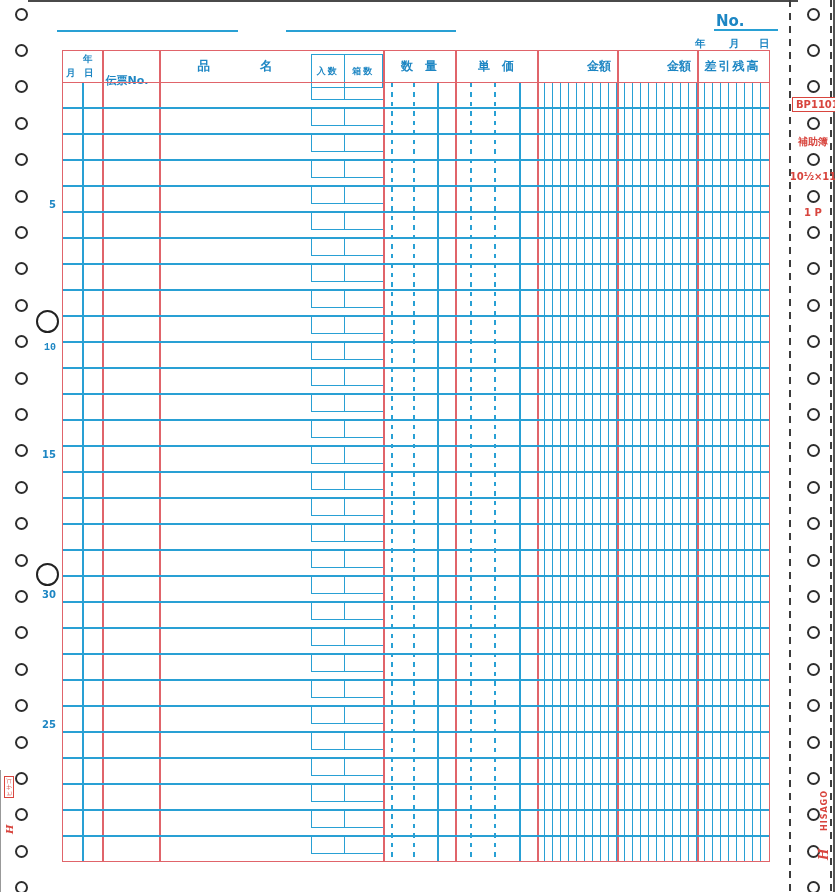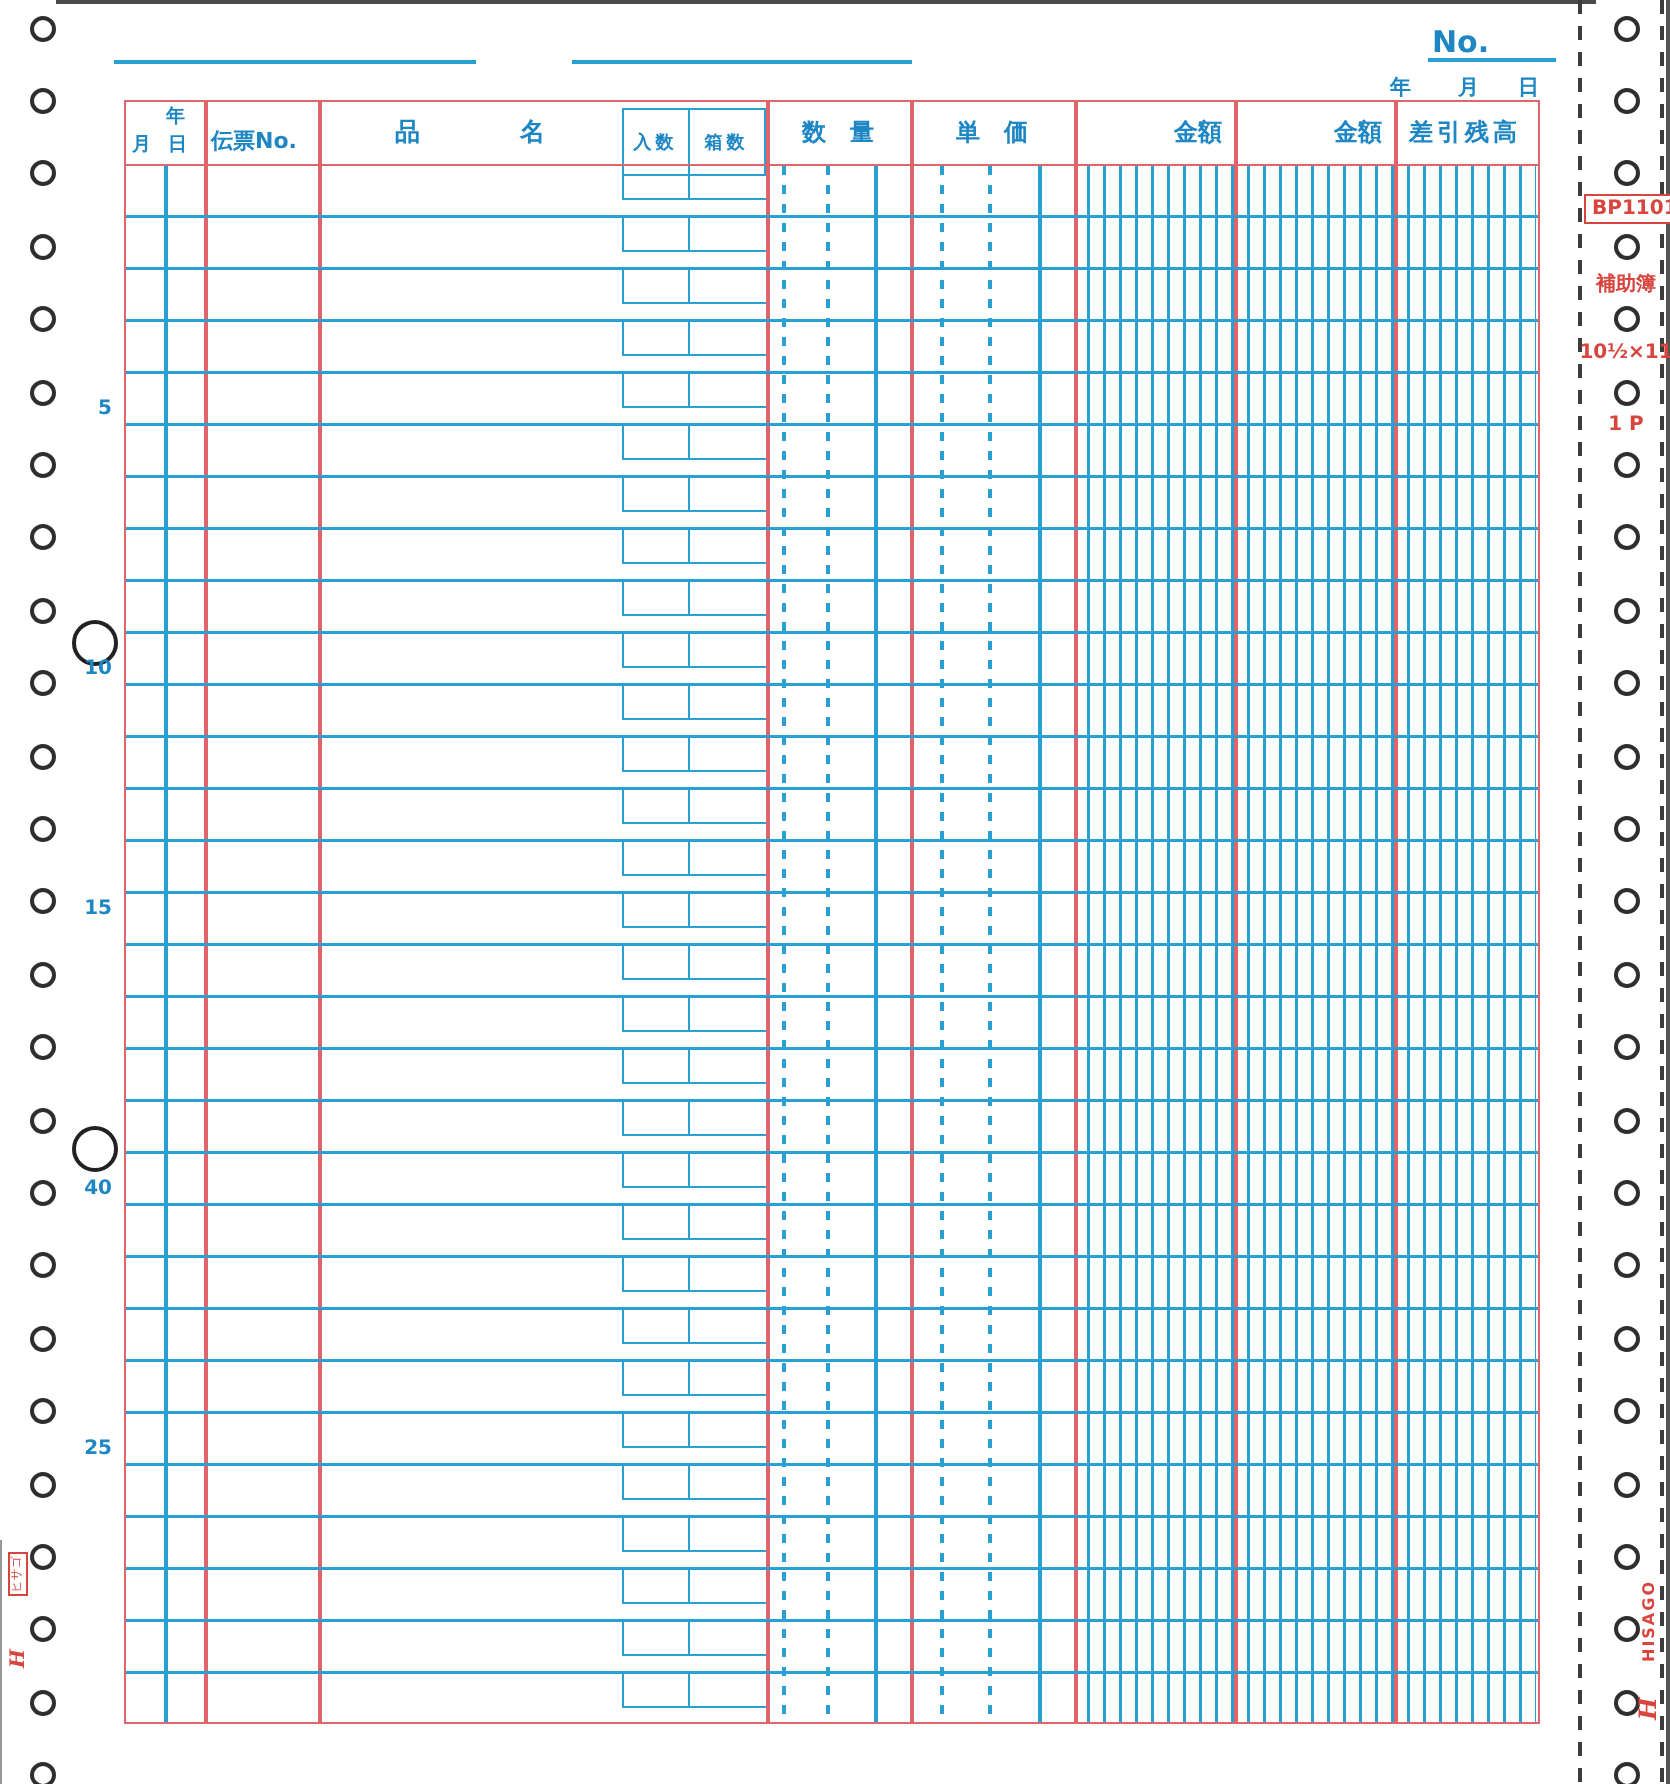--- a/index.html
+++ b/index.html
@@ -146,21 +146,21 @@
     <div class="vred" style="left:96px;"></div>
     <div class="vred" style="left:320px;"></div>
     <div class="vred" style="left:392px;"></div>
     <div class="vred" style="left:474px;"></div>
     <div class="vred" style="left:554px;"></div>
     <div class="vred" style="left:634px;"></div>
 
     <span class="h" style="left:20px;top:2.5px;font-size:9.5px;">年</span>
     <span class="h" style="left:3px;top:17px;font-size:9.5px;">月</span>
     <span class="h" style="left:21px;top:17px;font-size:9.5px;">日</span>
-    <div class="h hc" style="left:39px;width:50px;top:14px;font-size:11px;">伝票No.</div>
+    <div class="h hc" style="left:39px;width:50px;top:24px;font-size:11px;">伝票No.</div>
     <div class="h hc" style="left:96px;width:152px;top:8.5px;font-size:12.5px;">品　　　　名</div>
 
     <div class="hdrbox">
       <div class="cell c1">入数</div>
       <div class="cell c2">箱数</div>
     </div>
 
     <div class="h hc" style="left:320px;width:72px;top:9px;">数　量</div>
     <div class="h hc" style="left:392px;width:82px;top:9px;">単　価</div>
     <div class="h hr" style="left:474px;width:80px;top:9px;">金額</div>
@@ -274,23 +274,23 @@
           </div>
           <div class="packbox" style="top: 754px;">
             <div></div>
           </div>
         </div>
     </div>
   </div>
 
   <div id="rownums">
       <div class="rownum" style="left: 34px; top: 199px;">5</div>
-      <div class="rownum" style="left: 34px; top: 329px;">10</div>
+      <div class="rownum" style="left: 34px; top: 342px; font-family: Liberation Mono, monospace;">10</div>
       <div class="rownum" style="left: 34px; top: 449px;">15</div>
-      <div class="rownum" style="left: 34px; top: 589px;">40</div>
+      <div class="rownum" style="left: 34px; top: 589px;">30</div>
       <div class="rownum" style="left: 34px; top: 719px;">25</div>
     </div>
 
   <div class="code-badge">BP1101</div>
   <div class="rlabel" style="top:135px;">補助簿</div>
   <div class="rlabel" style="top:171px;">10½×11</div>
   <div class="rlabel" style="top:207px;">1 P</div>
 
   <div class="rot" style="left:789px;top:818px;width:70px;height:14px;justify-content:space-between;">
     <span class="logo-glyph">H</span>

